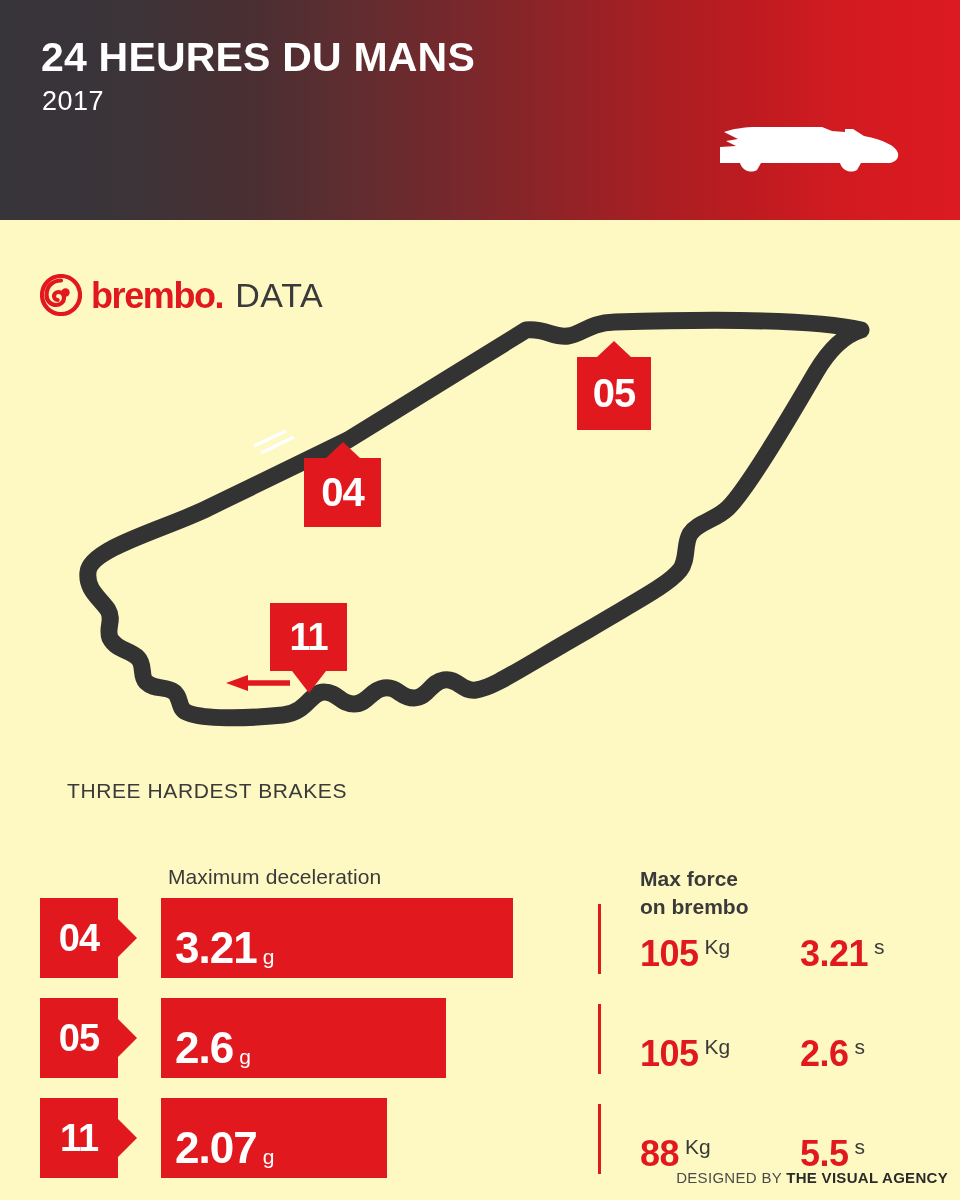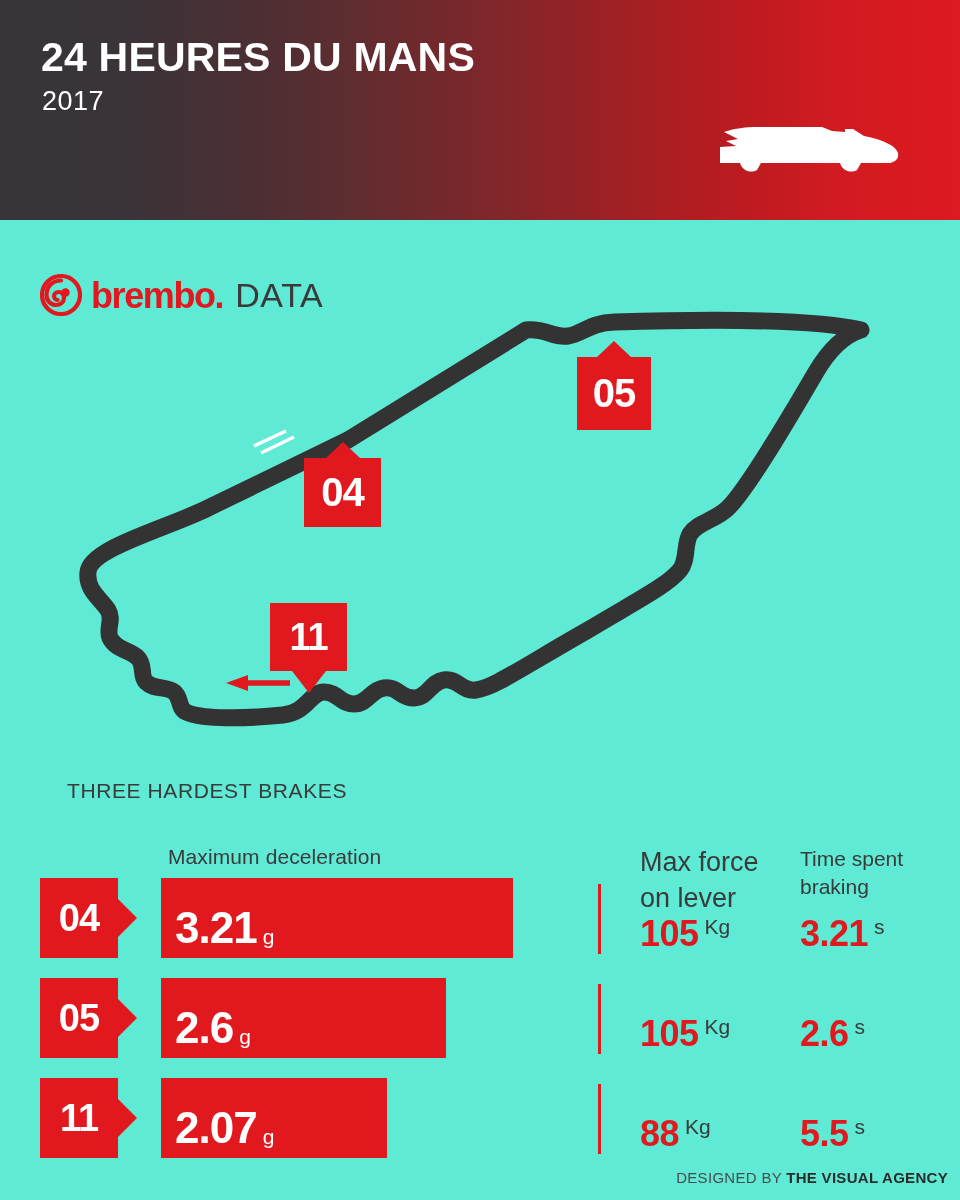--- a/index.html
+++ b/index.html
@@ -2,21 +2,21 @@
 <html><head>
 <meta charset="utf-8">
 <style>
   * { box-sizing: border-box; margin: 0; padding: 0; }
   html, body {
     width: 960px; height: 1200px;
     background: #ffffff;
     font-family: "Liberation Sans", sans-serif;
     overflow: hidden;
   }
-  #page { position: relative; width: 960px; height: 1200px; background: #5eead4; }
+  #page { position: relative; width: 960px; height: 1200px; background: #fef9c3; }
 
   
   #header {
     position: absolute; left: 0; top: 0; width: 960px; height: 220px;
     background: linear-gradient(90deg,
       #37343a 0%, #3a3439 12%, #4a2f33 26%, #5e2d30 36%,
       #78282c 48%, #8f2327 58%, #a81f23 68%, #bd1b20 78%,
       #cf1b21 86%, #d81a20 94%, #dc1a21 100%);
     overflow: hidden;
   }
@@ -71,29 +71,29 @@
   #pin-04 { left: 304px; top: 458px; width: 77px; height: 69px; font-size: 40px; }
   #pin-11 { left: 270px; top: 603px; width: 77px; height: 68px; font-size: 38px; }
 
   
   #section-title {
     position: absolute; left: 40px; top: 779px;
     font-size: 21px; color: #3a3a3a; letter-spacing: 0.6px; margin-left: 27px;
   }
 
   
-  #chart { position: absolute; left: 0; top: 840px; width: 776px; height: 320px; }
+  #chart { position: absolute; left: 0; top: 860px; width: 776px; height: 320px; }
 
   #col-decel {
     position: absolute; left: 168px; top: 5px;
     font-size: 21px; color: #3a3a3a; letter-spacing: 0.1px;
   }
   #col-force {
     position: absolute; left: 640px; top: 5px; width: 145px;
-    font-size: 27px; color: #3a3a3a; line-height: 1.32;
+    font-size: 21px; color: #3a3a3a; line-height: 1.32; font-weight: bold;
   }
   #col-time {
     position: absolute; left: 800px; top: 5px; width: 150px;
     font-size: 21px; color: #3a3a3a; line-height: 1.32;
   }
 
   .row { position: absolute; left: 0; width: 960px; height: 80px; }
   .row.r0 { top: 38px; }
   .row.r1 { top: 138px; }
   .row.r2 { top: 238px; }
@@ -226,25 +226,21 @@
     <span>11</span>
   </div>
 
   <div id="section-title">THREE HARDEST BRAKES</div>
 
   <div id="chart">
 
     <div id="col-decel">Maximum deceleration</div>
     <div id="col-force">
       <div>Max force</div>
-      <div>on lever</div>
-    </div>
-    <div id="col-time">
-      <div>Time spent</div>
-      <div>braking</div>
+      <div>on brembo</div>
     </div>
 
     <div class="row r0">
       <div class="corner">
         <span>04</span>
         <div class="nib"></div>
       </div>
       <div class="bar" style="width: 352px;">
         <span class="val">3.21</span>
         <span class="unit">g</span>

